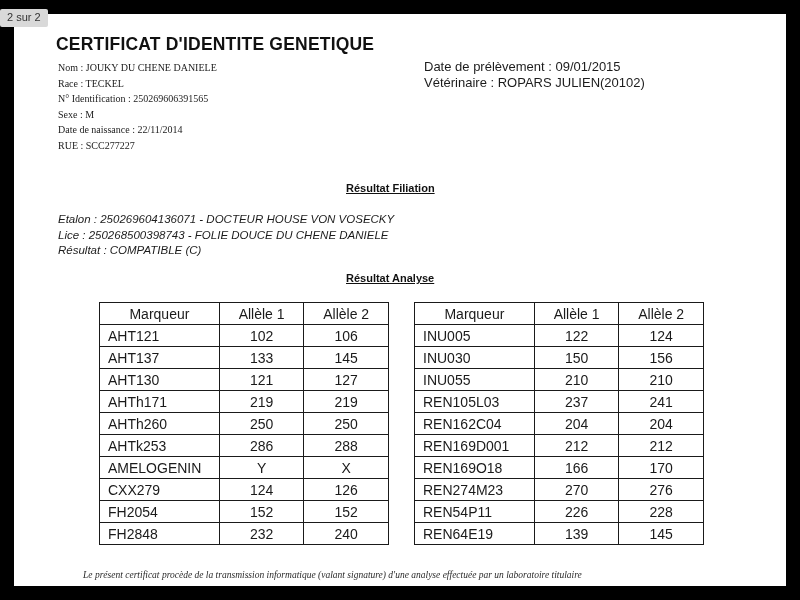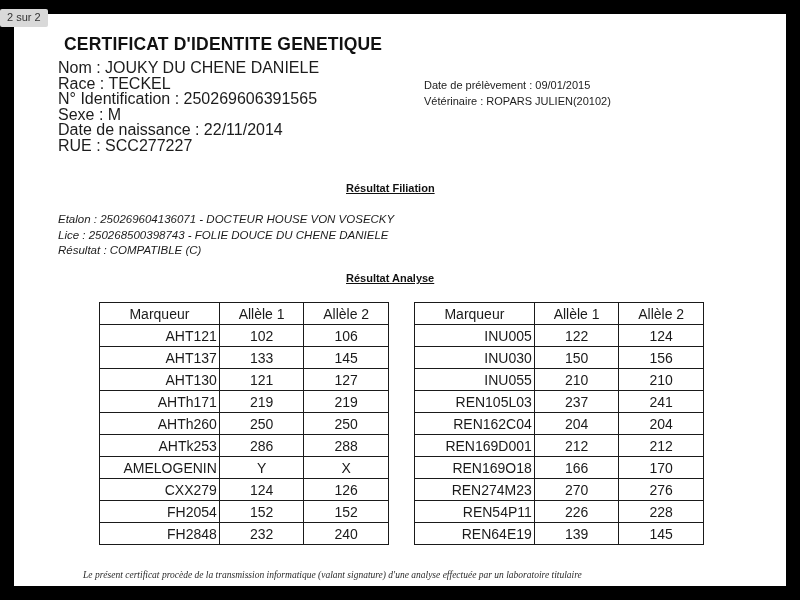--- a/index.html
+++ b/index.html
@@ -42,40 +42,41 @@
     font-family: "Liberation Sans", sans-serif;
   }
   .doc {
     position: relative;
     width: 100%;
     height: 100%;
     color: #1a1a1a;
   }
   .title {
     position: absolute;
-    left: 50px;
+    left: 42px;
     top: 20px;
     font-size: 17.5px;
     font-weight: bold;
     letter-spacing: 0.2px;
     color: #111;
   }
   .hdr-left {
     position: absolute;
     left: 44px;
     top: 46px;
-    font-size: 16px;
+    font-size: 10px;
     line-height: 15.5px;
     color: #1c1c1c;
+    font-family: Liberation Serif, serif;
   }
   .hdr-right {
     position: absolute;
     left: 410px;
-    top: 64px;
-    font-size: 11px;
+    top: 45px;
+    font-size: 13px;
     line-height: 15.5px;
     color: #1c1c1c;
   }
   .section-title {
     position: absolute;
     font-size: 11px;
     font-weight: bold;
     text-decoration: underline;
     color: #111;
   }
@@ -120,21 +121,21 @@
     font-weight: normal;
     padding: 0 2px;
   }
   table.marker-table th {
     font-weight: normal;
   }
   table.marker-table col.c-marker { width: 120px; }
   table.marker-table col.c-a1 { width: 85px; }
   table.marker-table col.c-a2 { width: 85px; }
   table.marker-table td.marker-cell {
-    text-align: right;
+    text-align: left;
     padding-left: 8px;
   }
   .footnote {
     position: absolute;
     left: 69px;
     top: 556px;
     font-size: 9.5px;
     font-style: italic;
     font-family: "Liberation Serif", serif;
     color: #2a2a2a;

